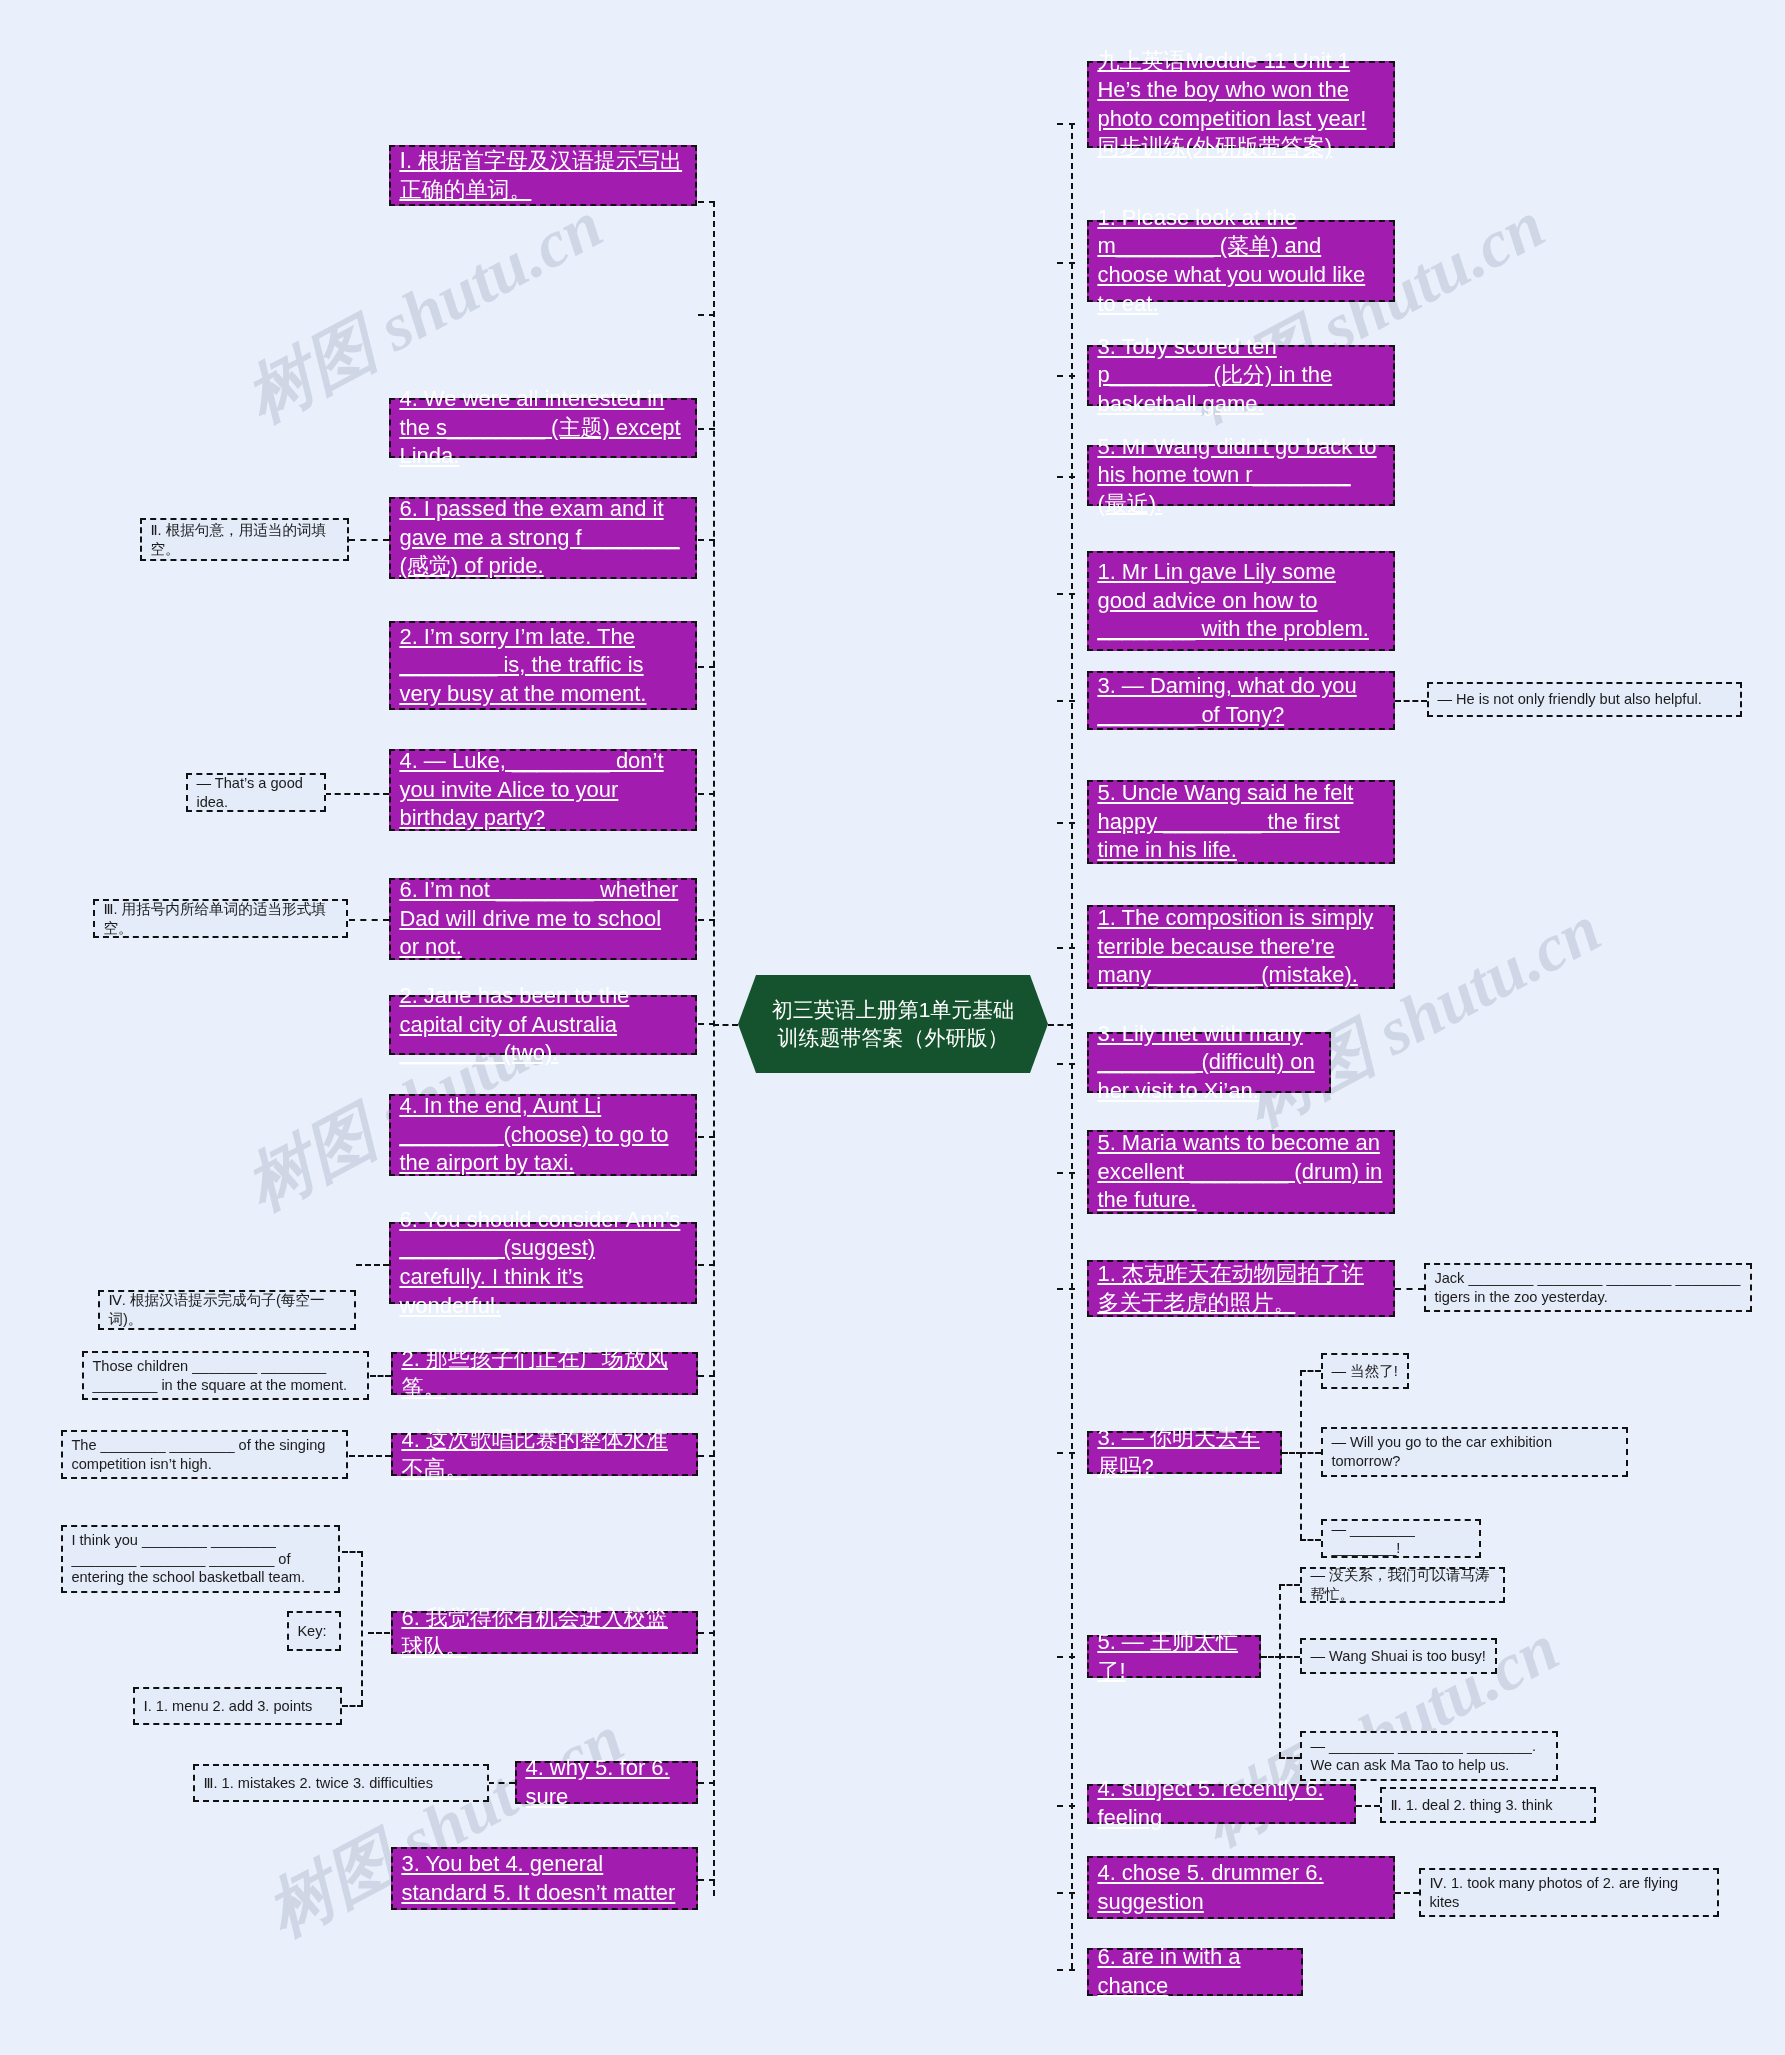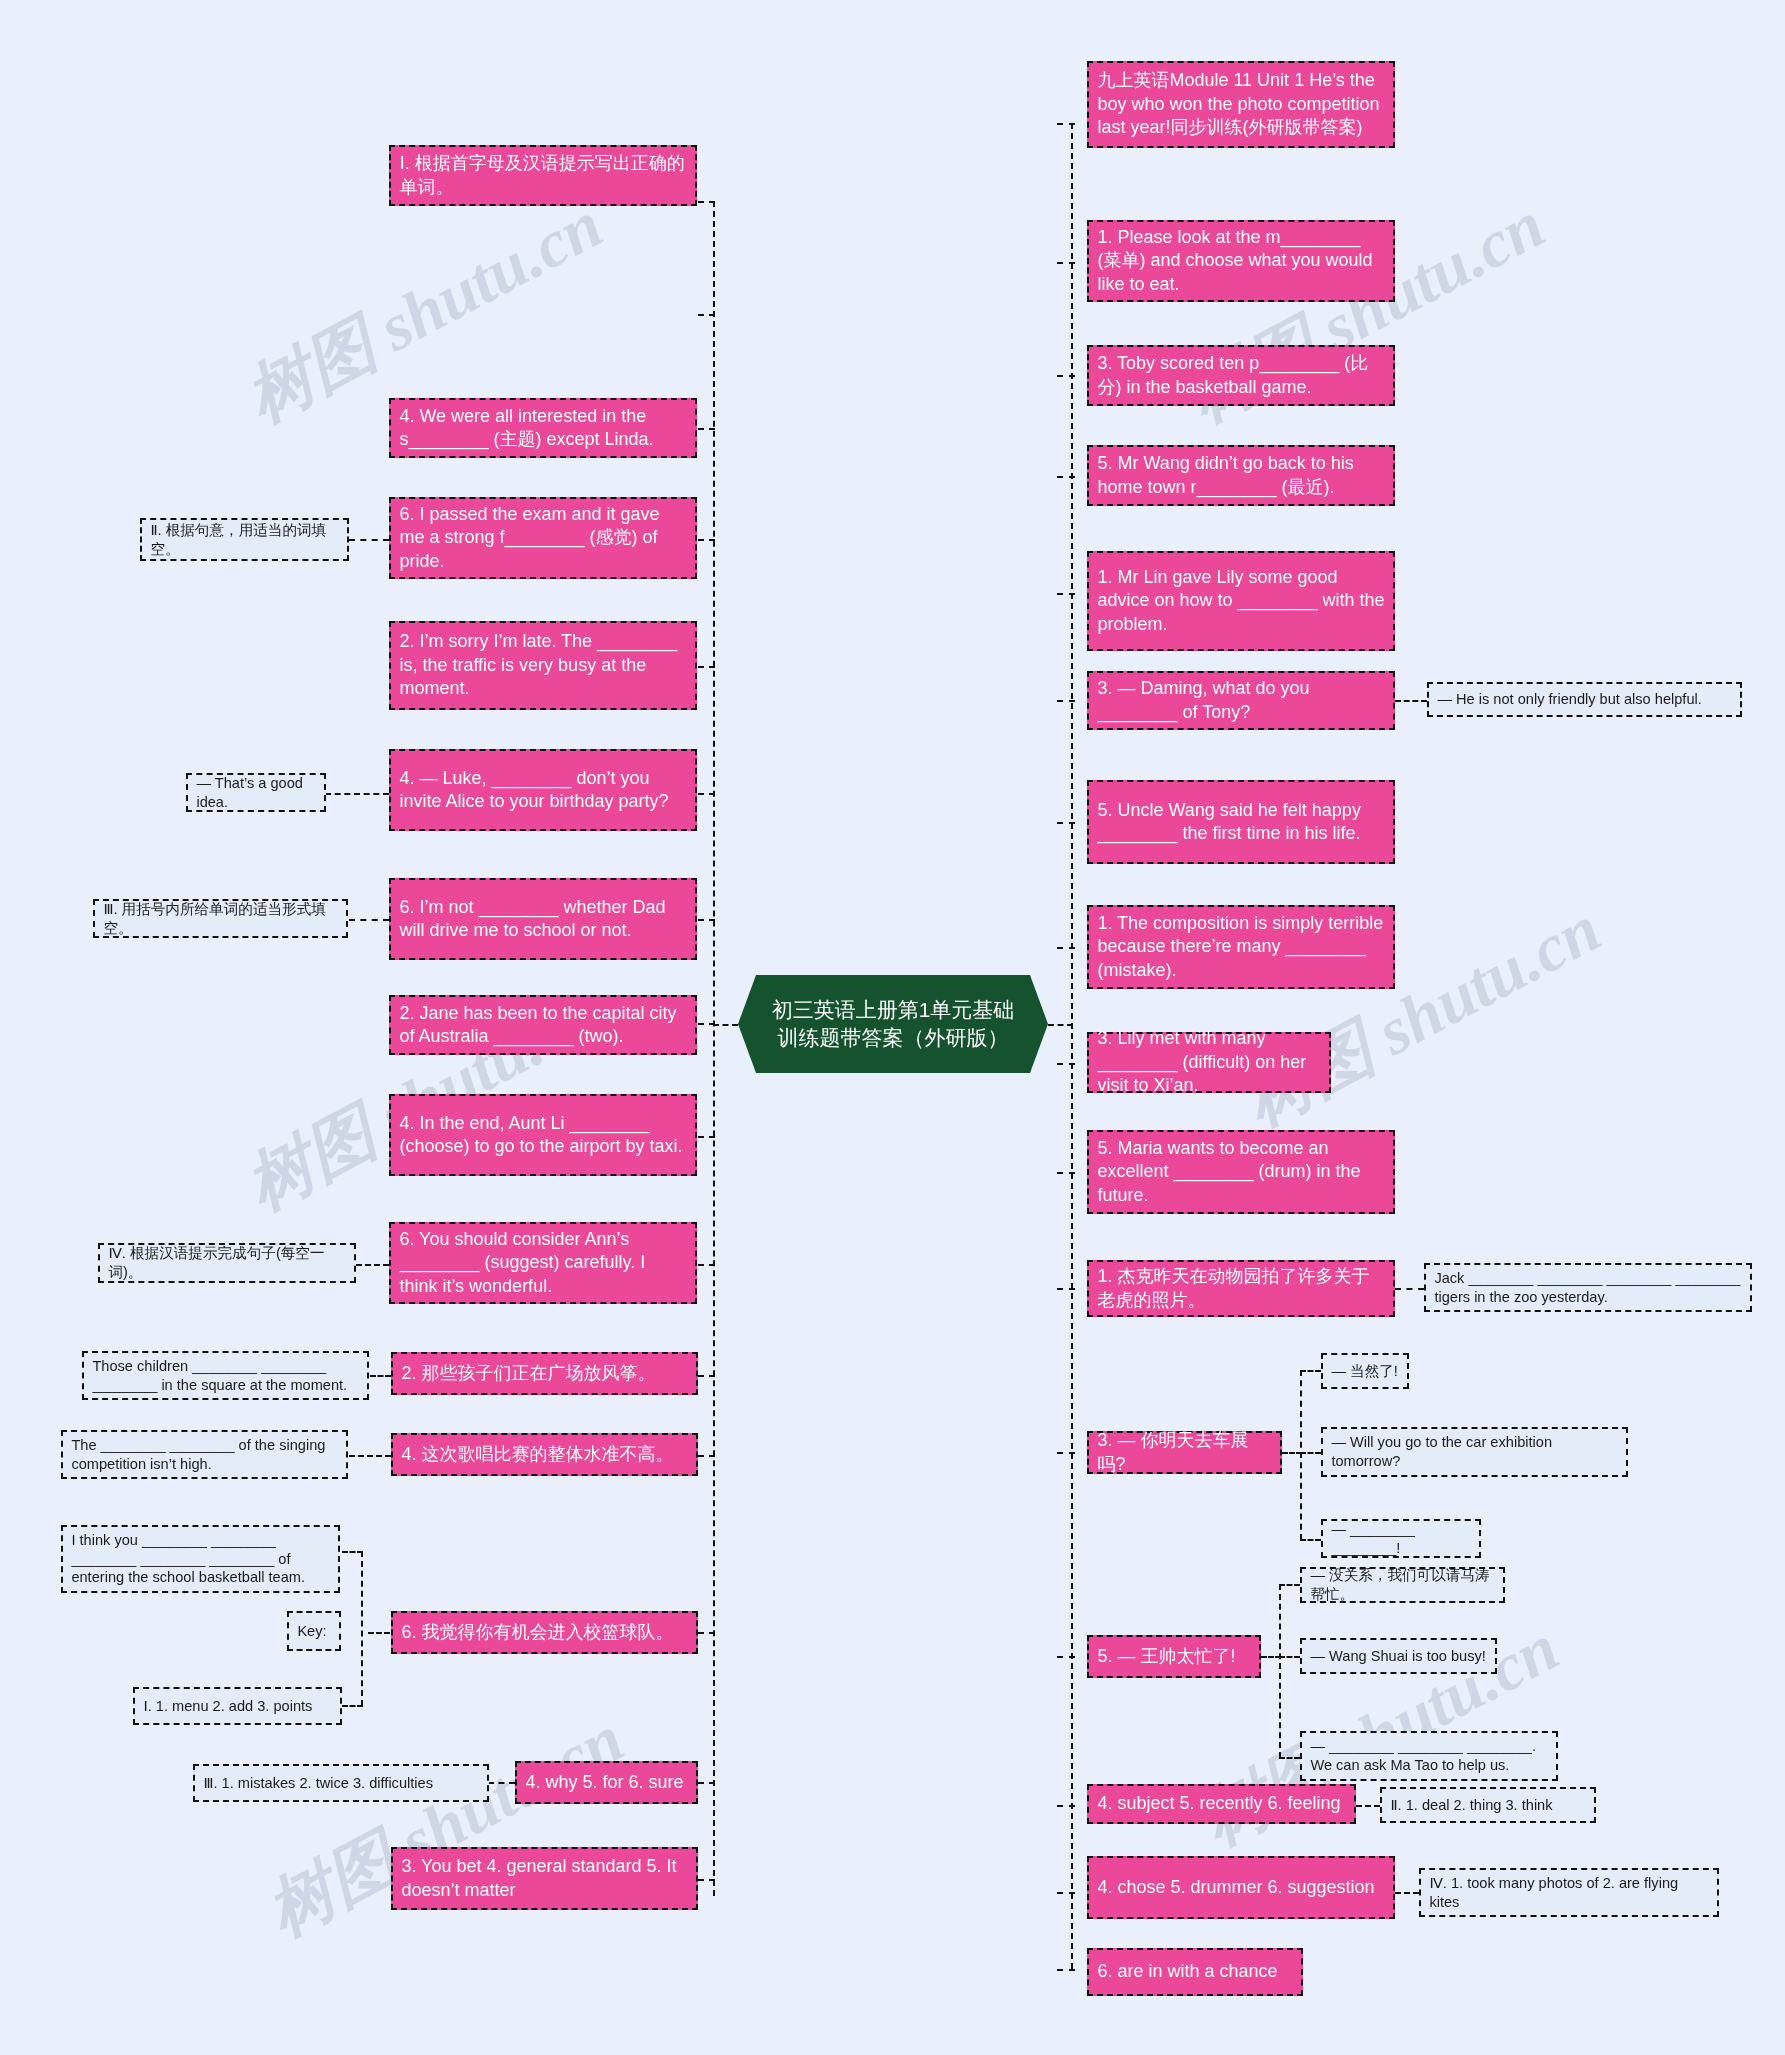--- a/index.html
+++ b/index.html
@@ -35,24 +35,25 @@
     position:absolute;
     box-sizing:border-box;
     border:2.1px dashed #111;
     display:flex;
     align-items:center;
     line-height:1.30;
   }
   .node span{display:block;width:100%;}
 
   .blue{
-    background:#ec4899;
+    background:#a21caf;
     color:#ffffff;
     padding:7px 8.4px;
-    font-size:18px;
+    font-size:22px;
+    text-decoration:underline;
   }
 
   .pale{
     background:#e4ebf9;
     color:#1b1b1b;
     padding:5.6px 8.4px;
     font-size:14.6px;
   }
 
   .root{
@@ -147,21 +148,21 @@
   </div>
 
   <div class="node blue" style="left:389px;top:995px;width:308px;height:60px;">
     <span>2. Jane has been to the capital city of Australia ________ (two).</span>
   </div>
 
   <div class="node blue" style="left:389px;top:1094px;width:308px;height:82px;">
     <span>4. In the end, Aunt Li ________ (choose) to go to the airport by taxi.</span>
   </div>
 
-  <div class="node pale" style="left:98px;top:1243px;width:258px;height:40px;align-items:center;">
+  <div class="node pale" style="left:98px;top:1290px;width:258px;height:40px;align-items:center;">
     <span>Ⅳ. 根据汉语提示完成句子(每空一词)。</span>
   </div>
   <div class="node blue" style="left:389px;top:1222px;width:308px;height:82px;">
     <span>6. You should consider Ann’s ________ (suggest) carefully. I think it’s wonderful.</span>
   </div>
 
   <div class="node pale" style="left:82px;top:1351px;width:287px;height:49px;">
     <span>Those children ________ ________ ________ in the square at the moment.</span>
   </div>
   <div class="node blue" style="left:391px;top:1352px;width:307px;height:43px;">

